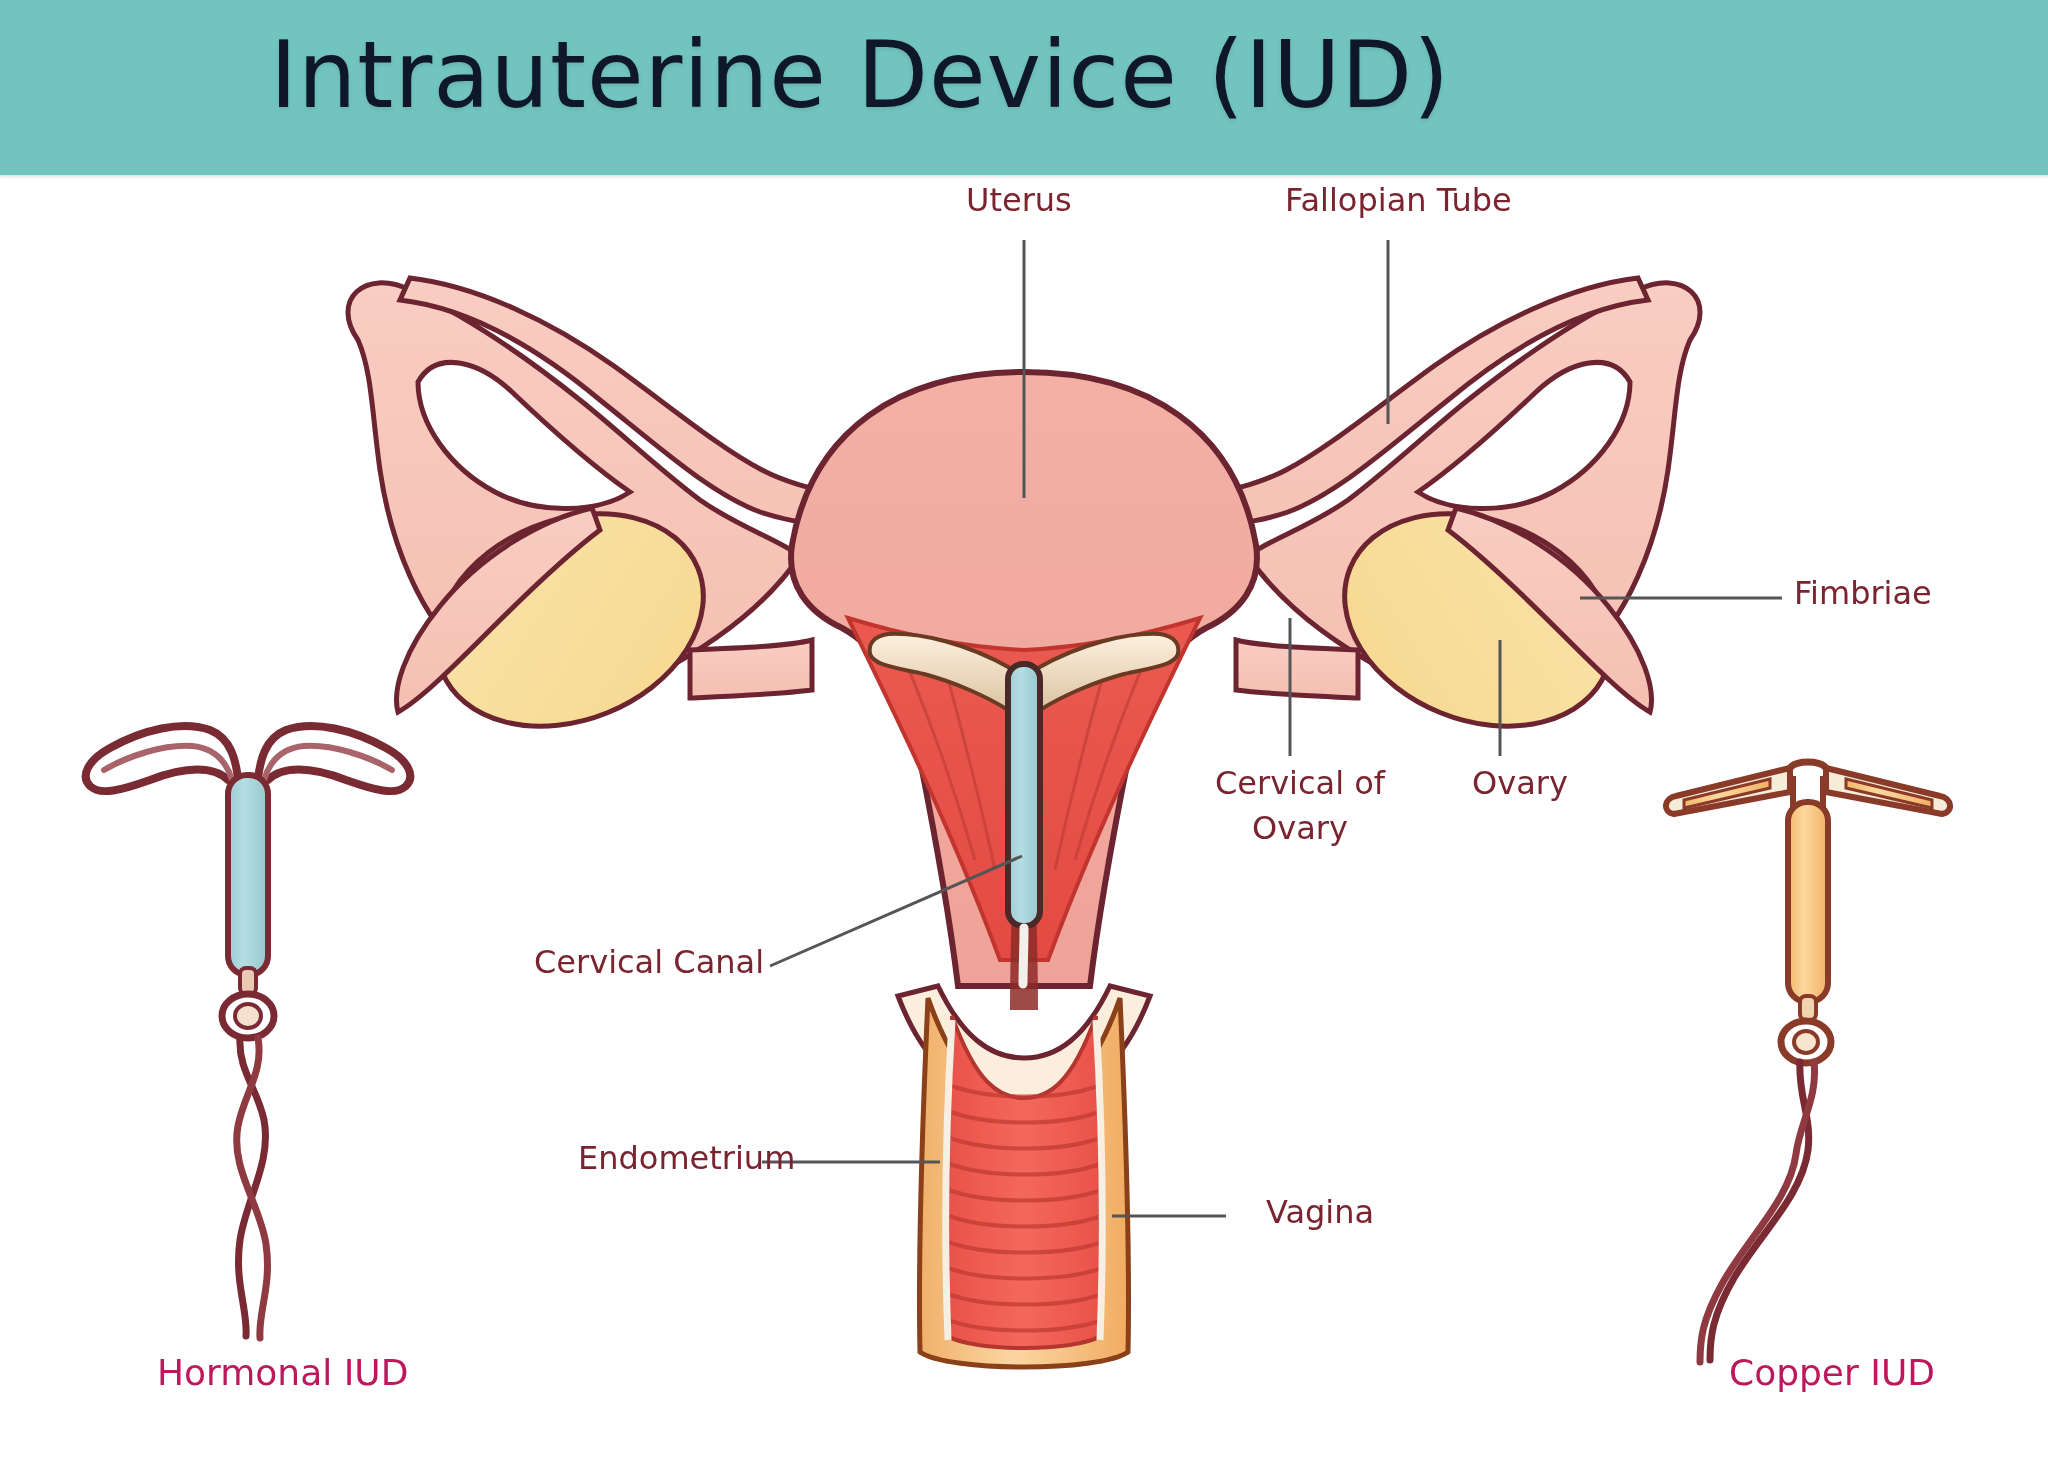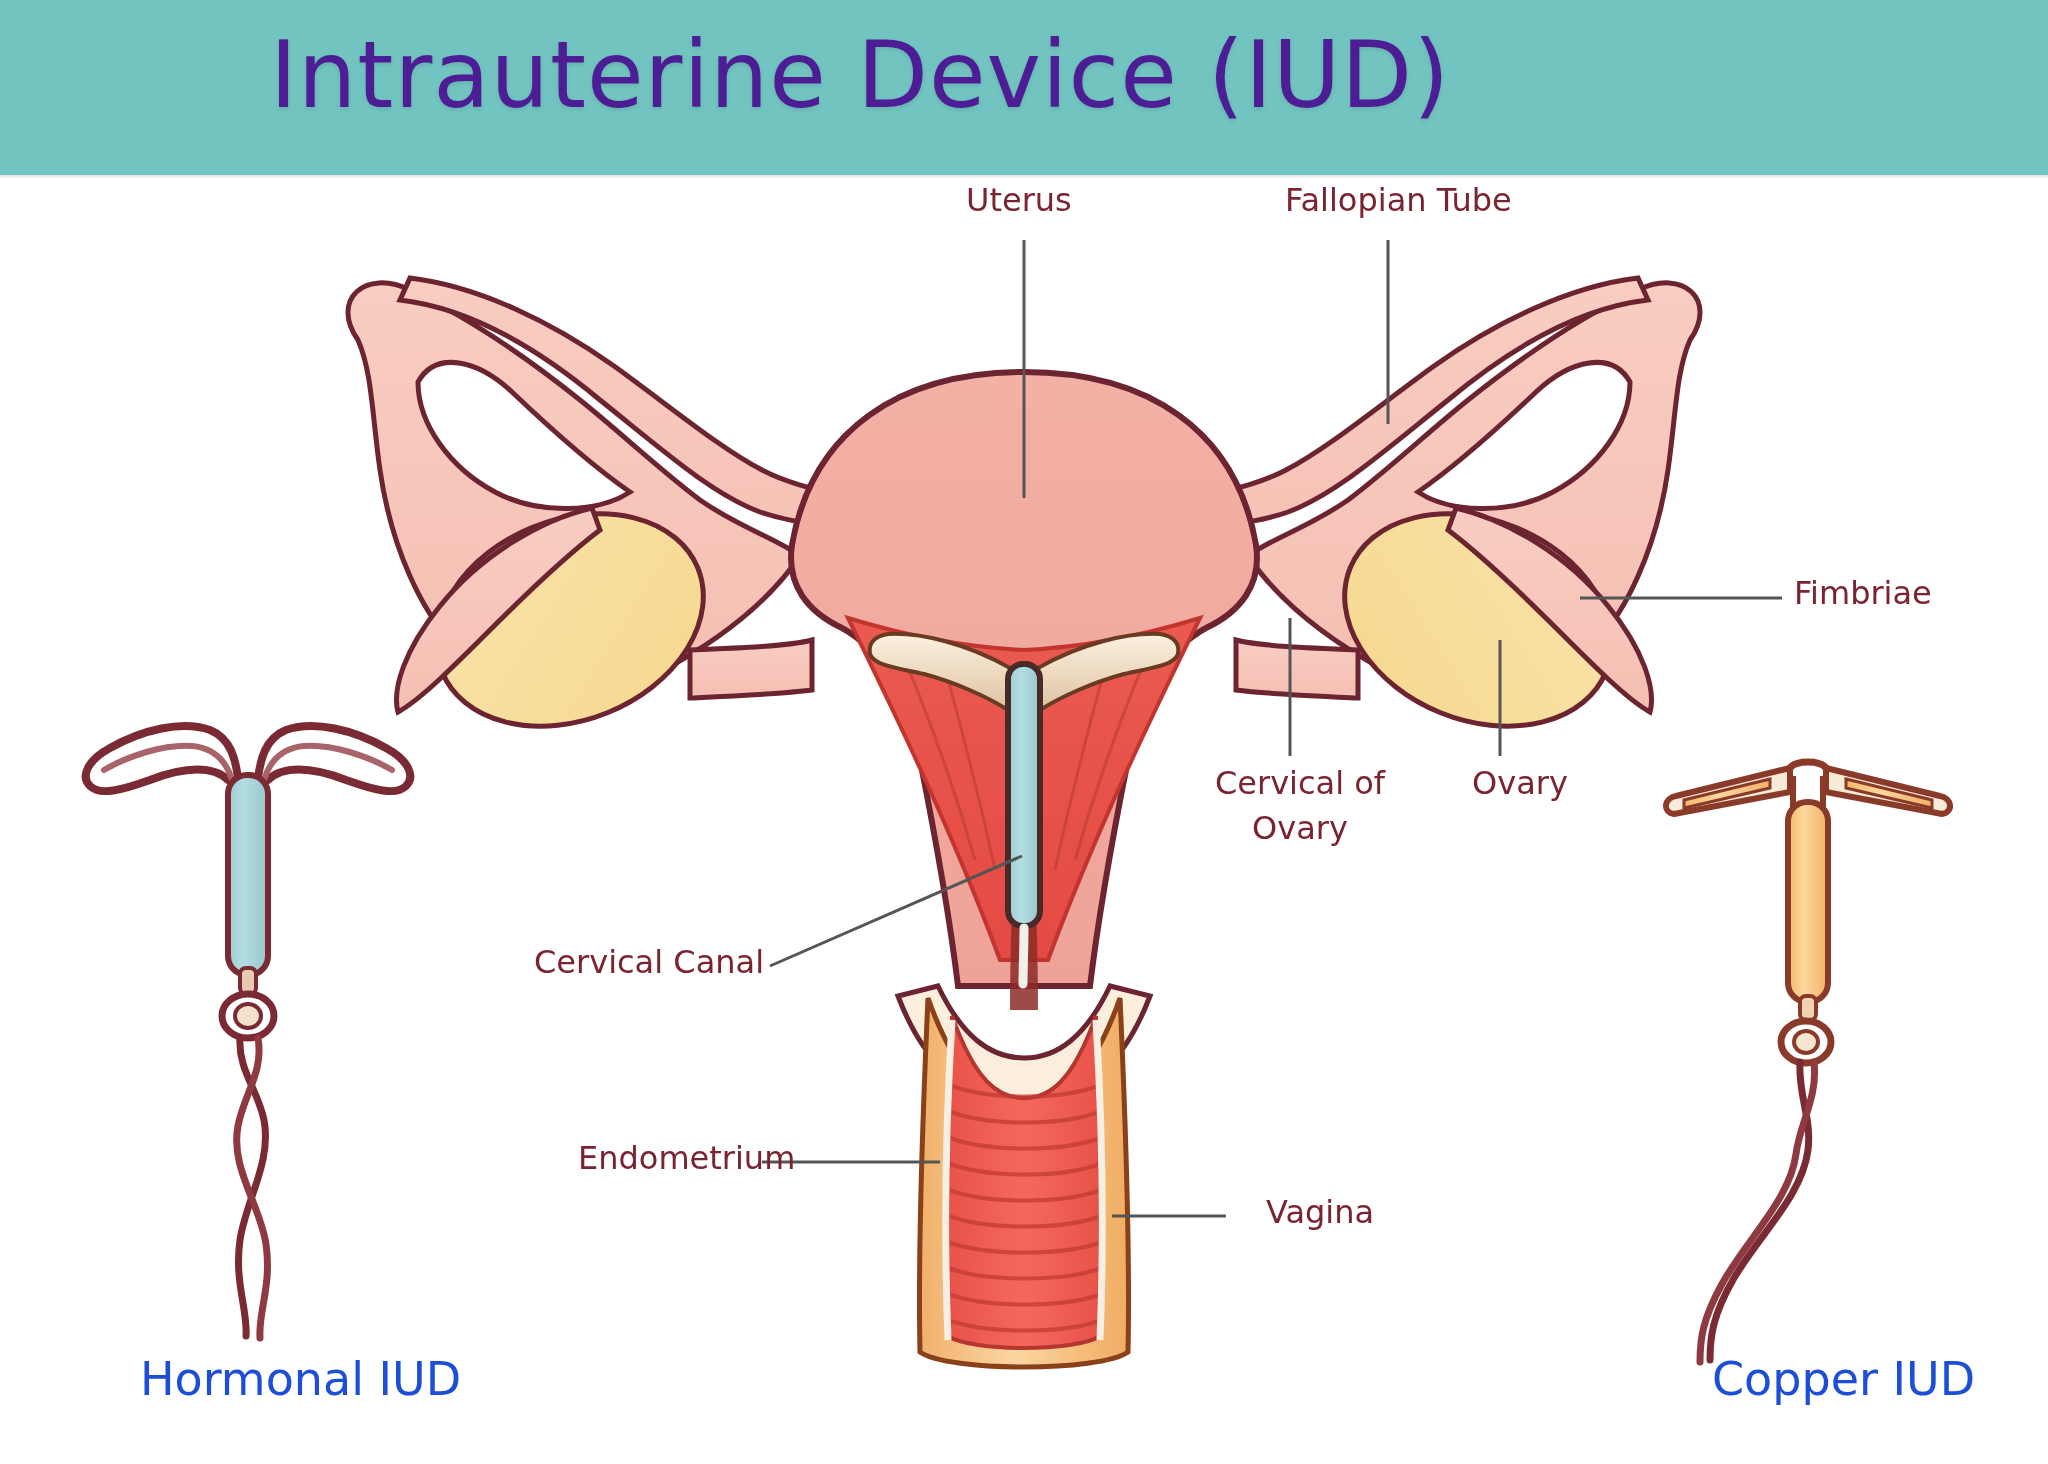--- a/index.html
+++ b/index.html
@@ -23,21 +23,21 @@
     height: 175px;
     background: #72c4c0;
     box-shadow: 0 2px 3px rgba(0,0,0,0.12);
   }
   #banner-title {
     position: absolute;
     left: 0;
     top: 18px;
     width: 1720px;
     text-align: center;
-    color: #4c1d95;
+    color: #0f172a;
     font-size: 92px;
     font-weight: 400;
     letter-spacing: 1px;
     font-family: "DejaVu Sans", "Liberation Sans", sans-serif;
     text-shadow: 0 2px 4px rgba(0,0,0,0.10);
     line-height: 1.25;
   }
 
   
   #figure {
@@ -53,24 +53,25 @@
     color: #7a2430;
     font-size: 32px;
     font-weight: 400;
     white-space: pre;
     font-family: "DejaVu Sans", "Liberation Sans", sans-serif;
     line-height: 1.18;
   }
   .lbl.center { text-align: center; }
   .caption {
     position: absolute;
-    color: #1d4ed8;
-    font-size: 46px;
+    color: #be185d;
+    font-size: 36px;
     font-family: "DejaVu Sans", "Liberation Sans", sans-serif;
     white-space: pre;
+    margin-left: 17px;
   }
 </style>
 </head>
 <body>
 
 <div id="banner">
   <div id="banner-title">Intrauterine Device (IUD)</div>
 </div>
 
 <svg id="figure" viewBox="0 0 2048 1464">

